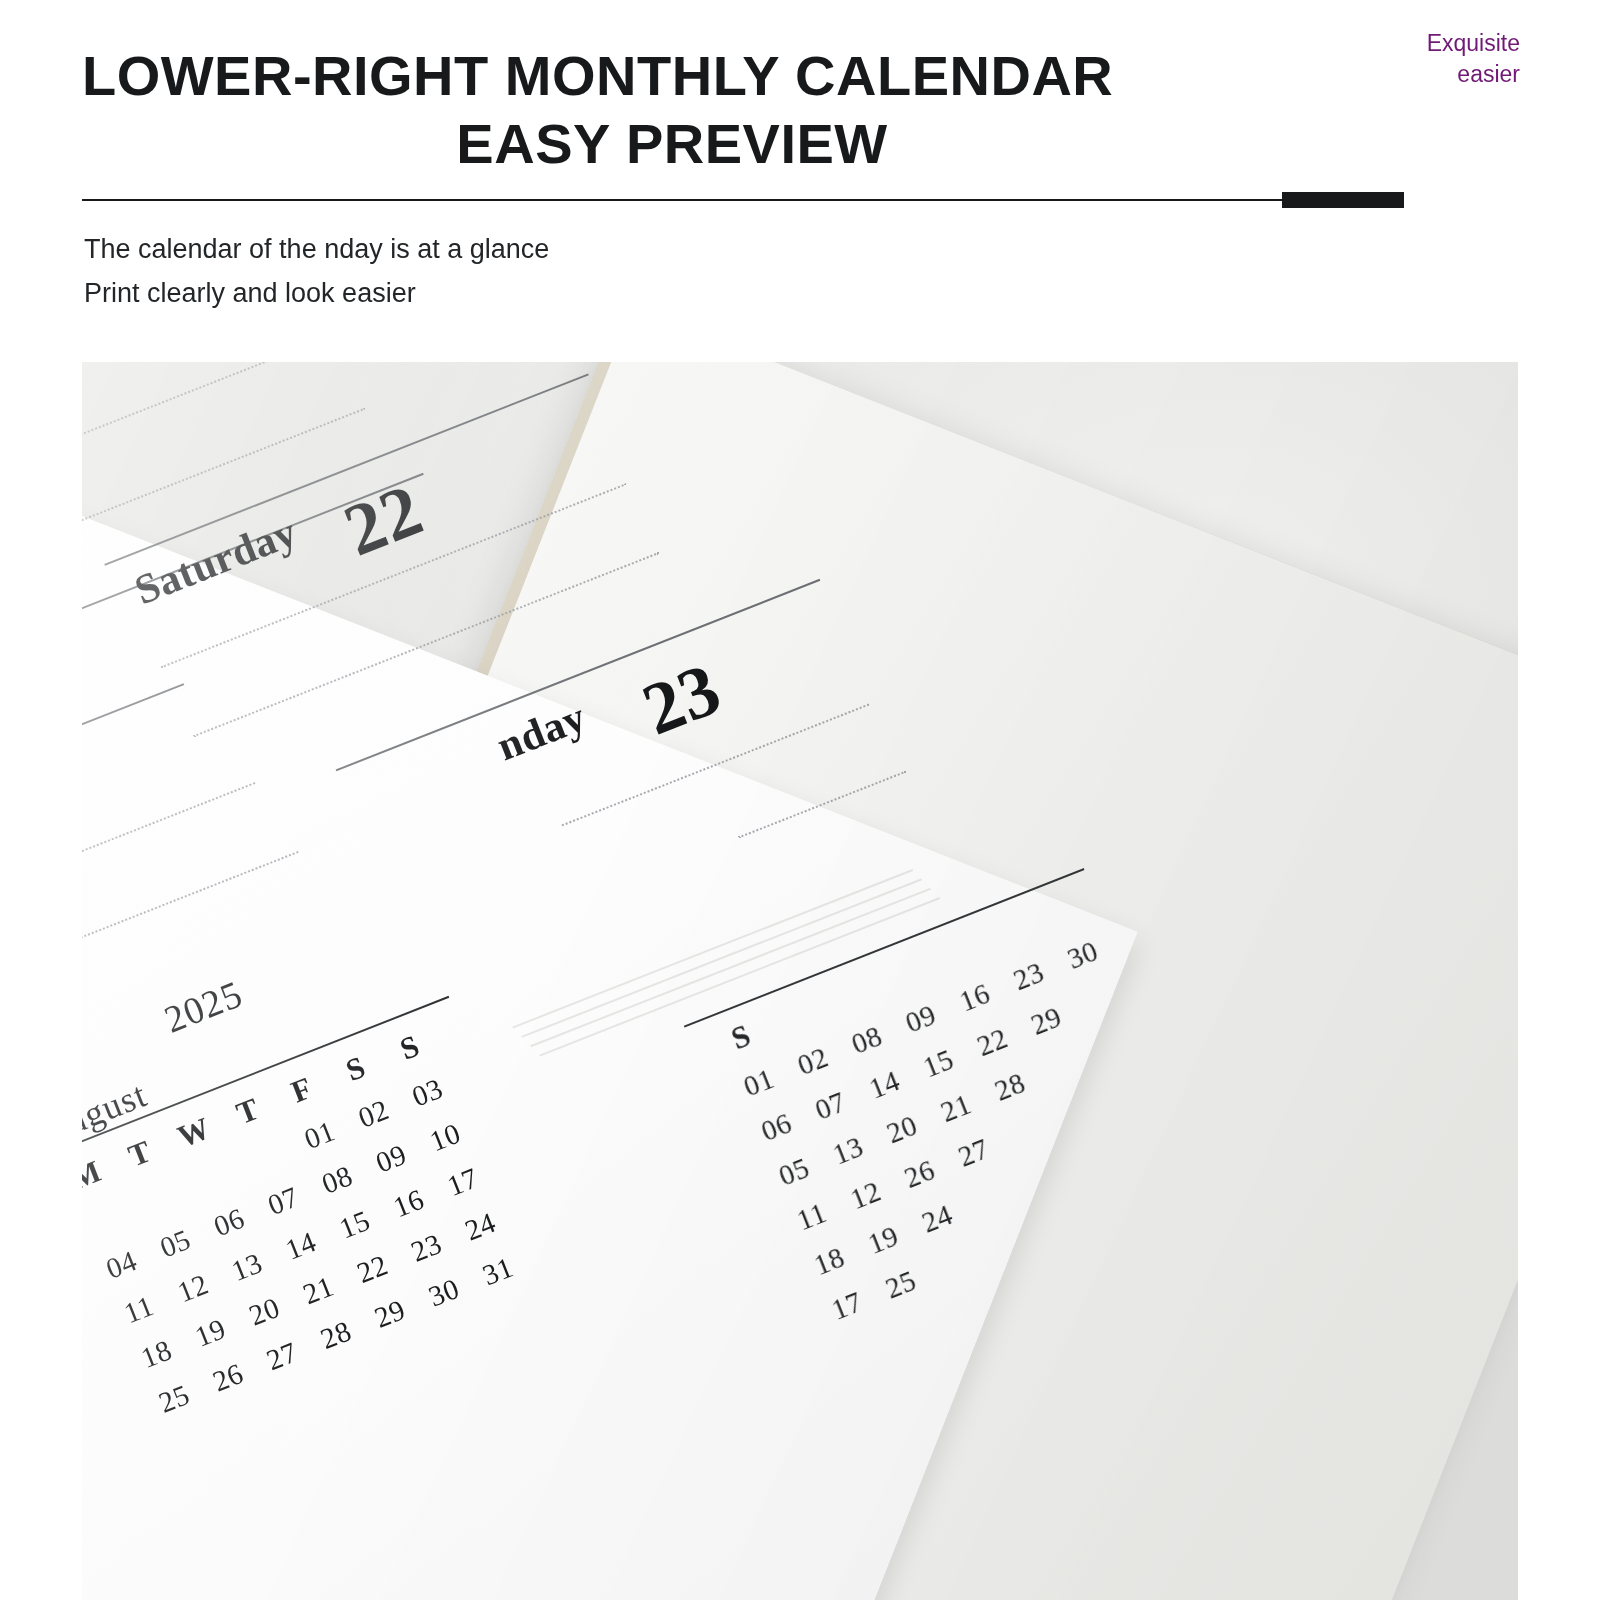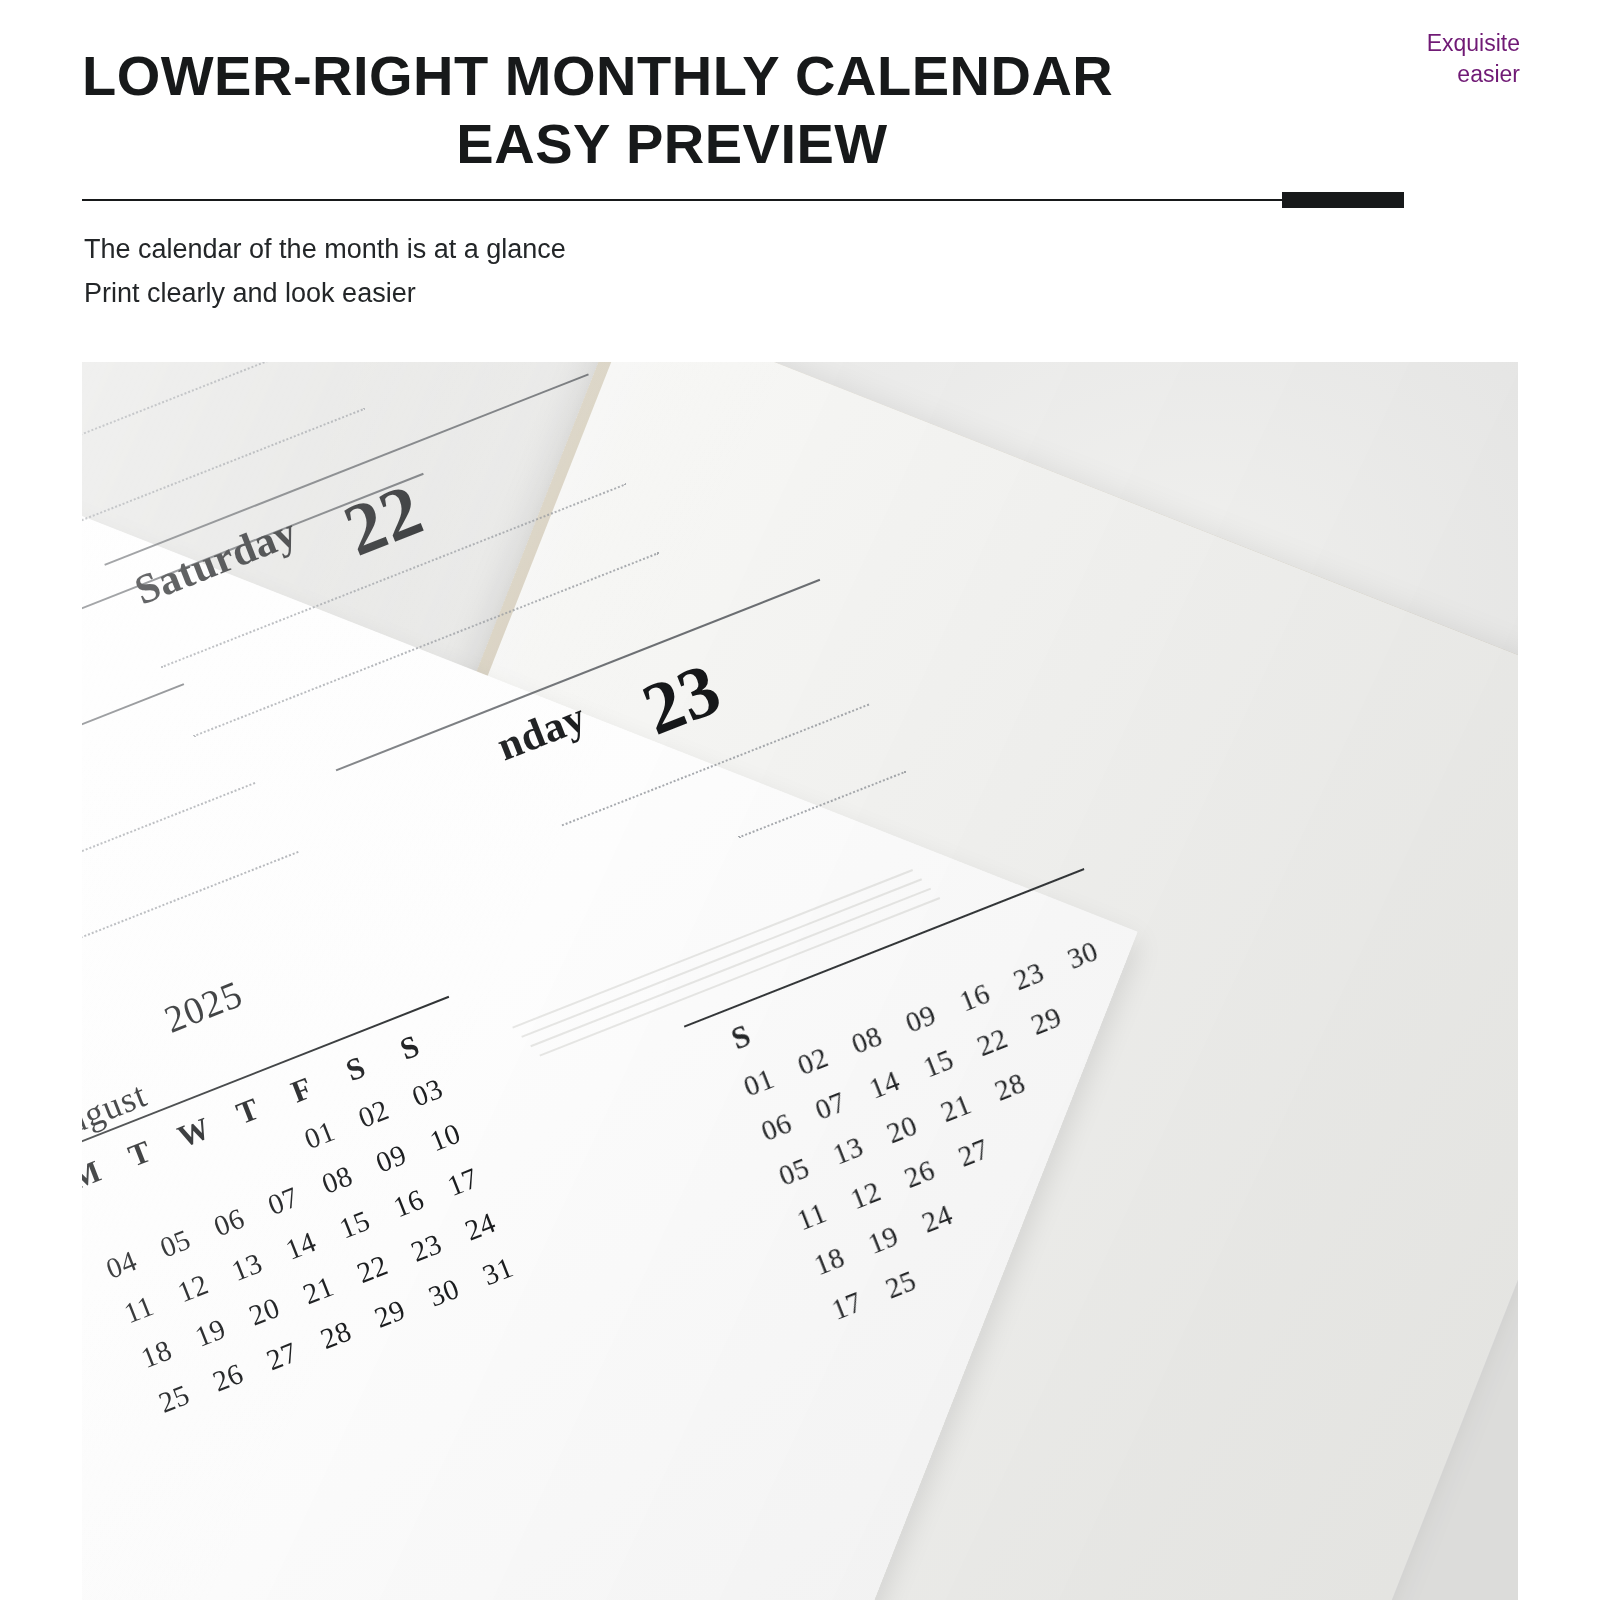--- a/index.html
+++ b/index.html
@@ -252,21 +252,21 @@
     <div>Exquisite</div>
     <div>easier</div>
   </div>
 
   <div class="rule-wrap">
     <div class="rule-thin"></div>
     <div class="rule-thick"></div>
   </div>
 
   <div class="subcopy">
-    <div>The calendar of the month is at a glance</div>
+    <div>The calendar of the nday is at a glance</div>
     <div>Print clearly and look easier</div>
   </div>
 </div>
 
 <div class="photo">
   <div class="desk"></div>
   <div class="desk-shadow"></div>
 
   <div class="cover">
     <div class="cover-inner"></div>

